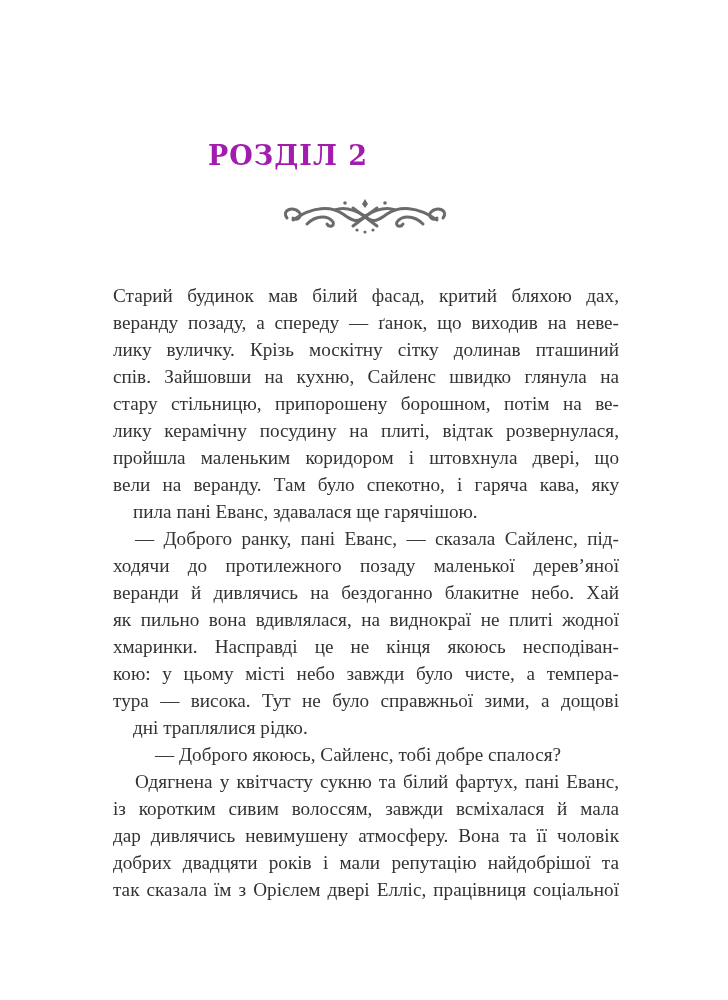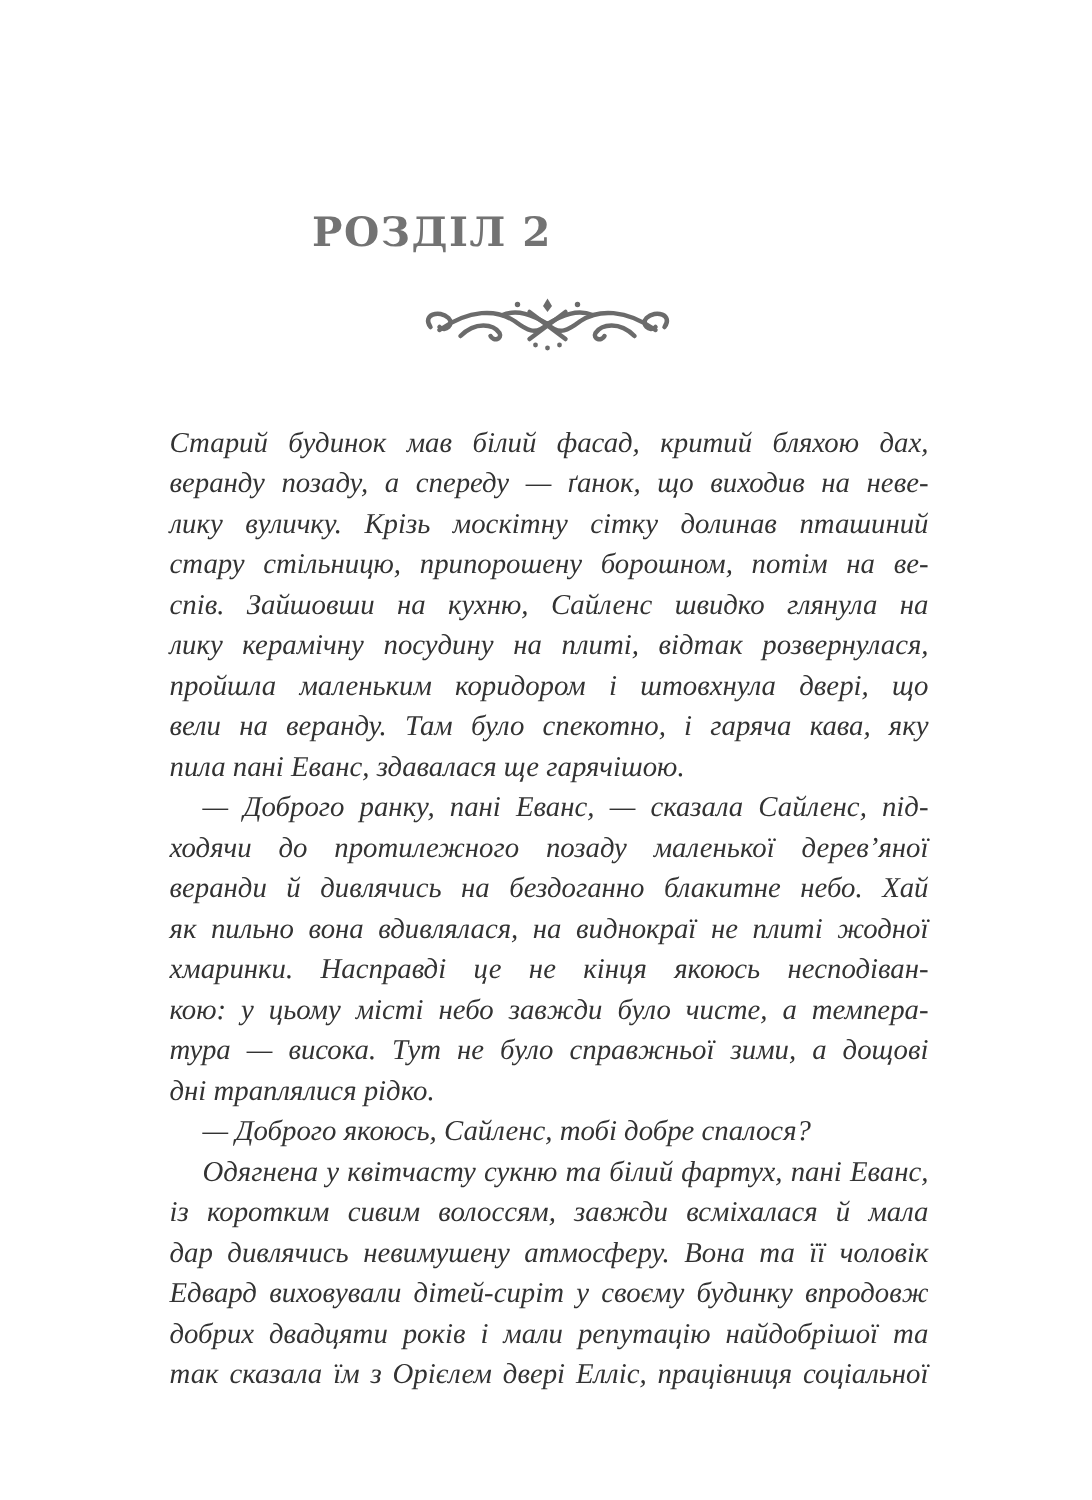--- a/index.html
+++ b/index.html
@@ -3,30 +3,30 @@
 <meta charset="utf-8">
 <style>
   html, body { margin: 0; padding: 0; background: #ffffff; }
   body { width: 728px; height: 1000px; position: relative; overflow: hidden; }
   .page { position: absolute; left: 0; top: 0; width: 728px; height: 1000px; background: #ffffff; }
   .chapter-title {
     position: absolute; left: 0; width: 576px; top: 140px;
     text-align: center;
     font-family: "DejaVu Serif", serif;
     font-weight: bold; font-size: 27px; letter-spacing: 1px;
-    color: #737373;
+    color: #a21caf;
   }
   .ornament { position: absolute; left: 273px; top: 196px; width: 184px; height: 40px; }
   .body-text {
     position: absolute; left: 113px; top: 282px; width: 506px;
     font-family: "Liberation Serif", serif;
-    font-size: 19.2px; line-height: 27px; color: #333333; font-style: italic;
+    font-size: 19.2px; line-height: 27px; color: #333333;
   }
   .line { display: block; white-space: nowrap; text-align: justify; text-align-last: justify; height: 27px; }
-  .line.last { text-align-last: left; }
+  .line.last { text-align-last: left; margin-left: 20px; }
   .line.indent { padding-left: 22px; }
 </style>
 </head>
 <body>
 
 <div class="page">
   <h1 class="chapter-title" style="margin:0;">РОЗДІЛ 2</h1>
 
   <svg class="ornament" viewBox="0 0 184 40">
     <g fill="none" stroke="#6b6b6b" stroke-width="3" stroke-linecap="round">
@@ -51,35 +51,34 @@
       <circle cx="84" cy="34" r="1.6"></circle>
       <circle cx="92" cy="36" r="1.6"></circle>
       <circle cx="100" cy="34" r="1.6"></circle>
     </g>
   </svg>
 
   <div class="body-text" id="body-text">
       <span class="line">Старий будинок мав білий фасад, критий бляхою дах,</span>
       <span class="line">веранду позаду, а спереду — ґанок, що виходив на неве-</span>
       <span class="line">лику вуличку. Крізь москітну сітку долинав пташиний</span>
+      <span class="line">спів. Зайшовши на кухню, Сайленс швидко глянула на</span>
       <span class="line">стару стільницю, припорошену борошном, потім на ве-</span>
-      <span class="line">спів. Зайшовши на кухню, Сайленс швидко глянула на</span>
       <span class="line">лику керамічну посудину на плиті, відтак розвернулася,</span>
       <span class="line">пройшла маленьким коридором і штовхнула двері, що</span>
       <span class="line">вели на веранду. Там було спекотно, і гаряча кава, яку</span>
       <span class="line last">пила пані Еванс, здавалася ще гарячішою.</span>
       <span class="line indent">— Доброго ранку, пані Еванс, — сказала Сайленс, під-</span>
       <span class="line">ходячи до протилежного позаду маленької дерев’яної</span>
       <span class="line">веранди й дивлячись на бездоганно блакитне небо. Хай</span>
       <span class="line">як пильно вона вдивлялася, на виднокраї не плиті жодної</span>
       <span class="line">хмаринки. Насправді це не кінця якоюсь несподіван-</span>
       <span class="line">кою: у цьому місті небо завжди було чисте, а темпера-</span>
       <span class="line">тура — висока. Тут не було справжньої зими, а дощові</span>
       <span class="line last">дні траплялися рідко.</span>
       <span class="line indent last">— Доброго якоюсь, Сайленс, тобі добре спалося?</span>
       <span class="line indent">Одягнена у квітчасту сукню та білий фартух, пані Еванс,</span>
       <span class="line">із коротким сивим волоссям, завжди всміхалася й мала</span>
       <span class="line">дар дивлячись невимушену атмосферу. Вона та її чоловік</span>
-      <span class="line">Едвард виховували дітей-сиріт у своєму будинку впродовж</span>
       <span class="line">добрих двадцяти років і мали репутацію найдобрішої та</span>
       <span class="line">так сказала їм з Орієлем двері Елліс, працівниця соціальної</span>
     </div>
 </div>
 
 </body></html>

